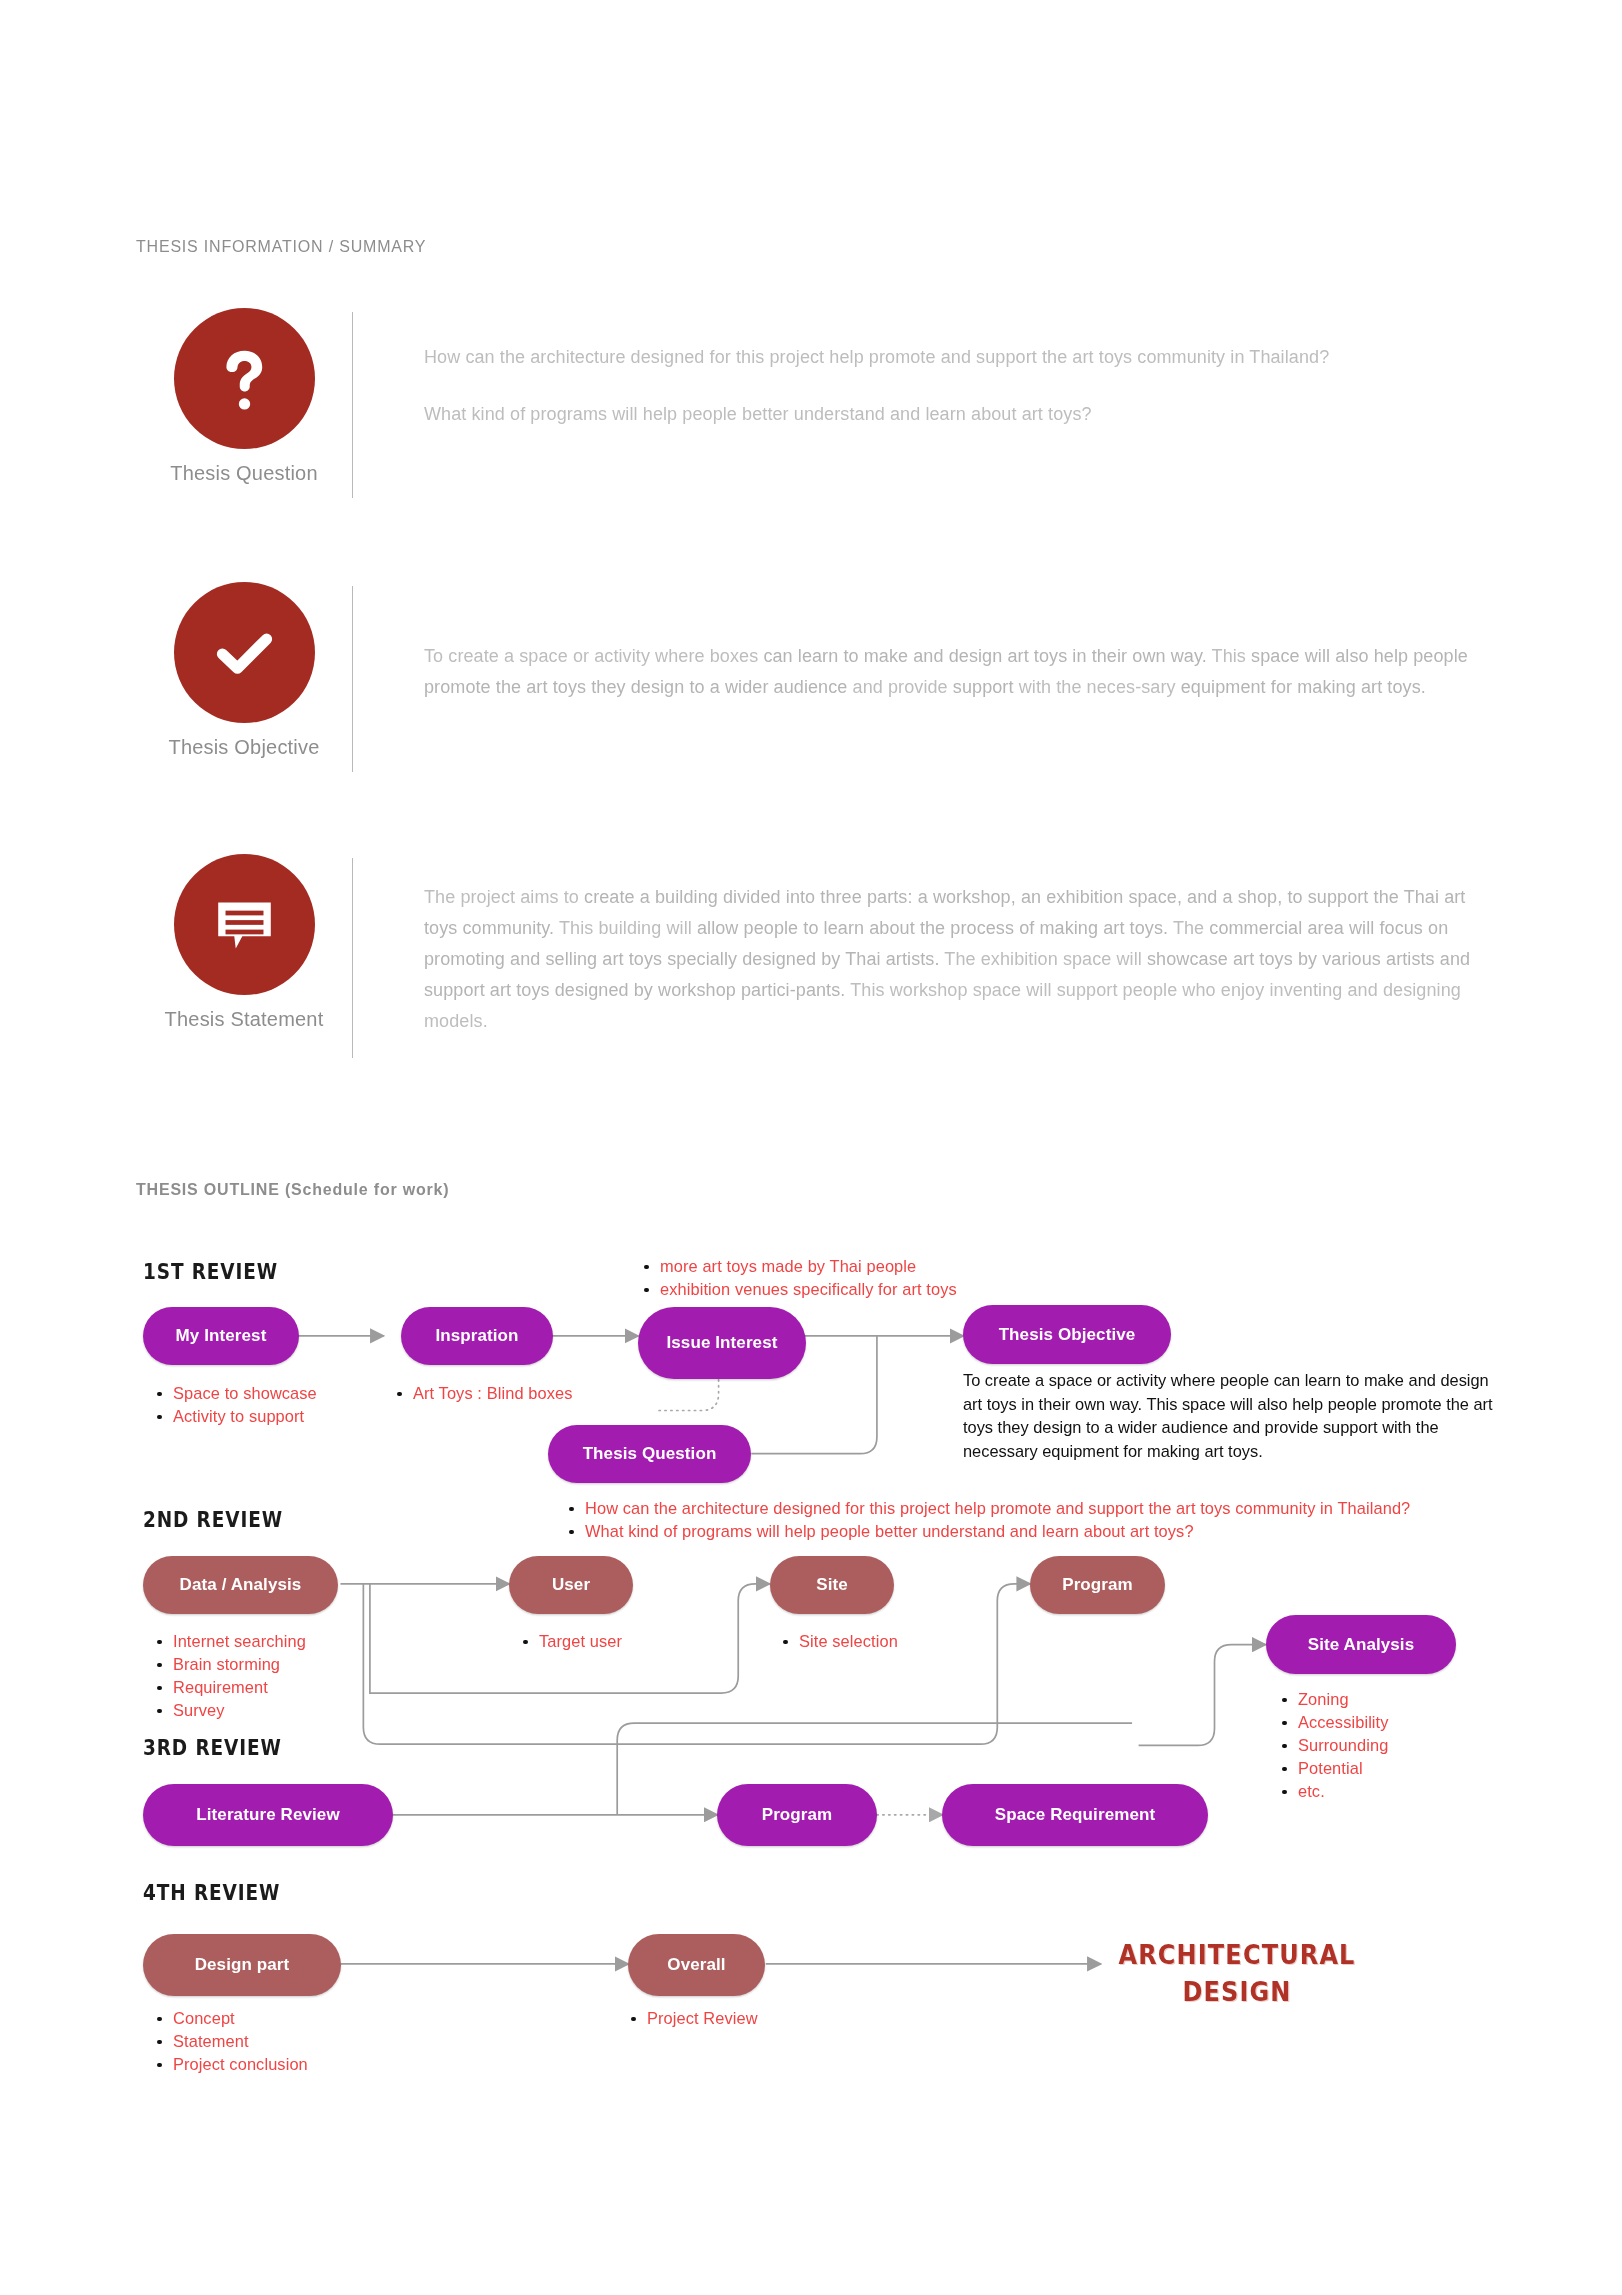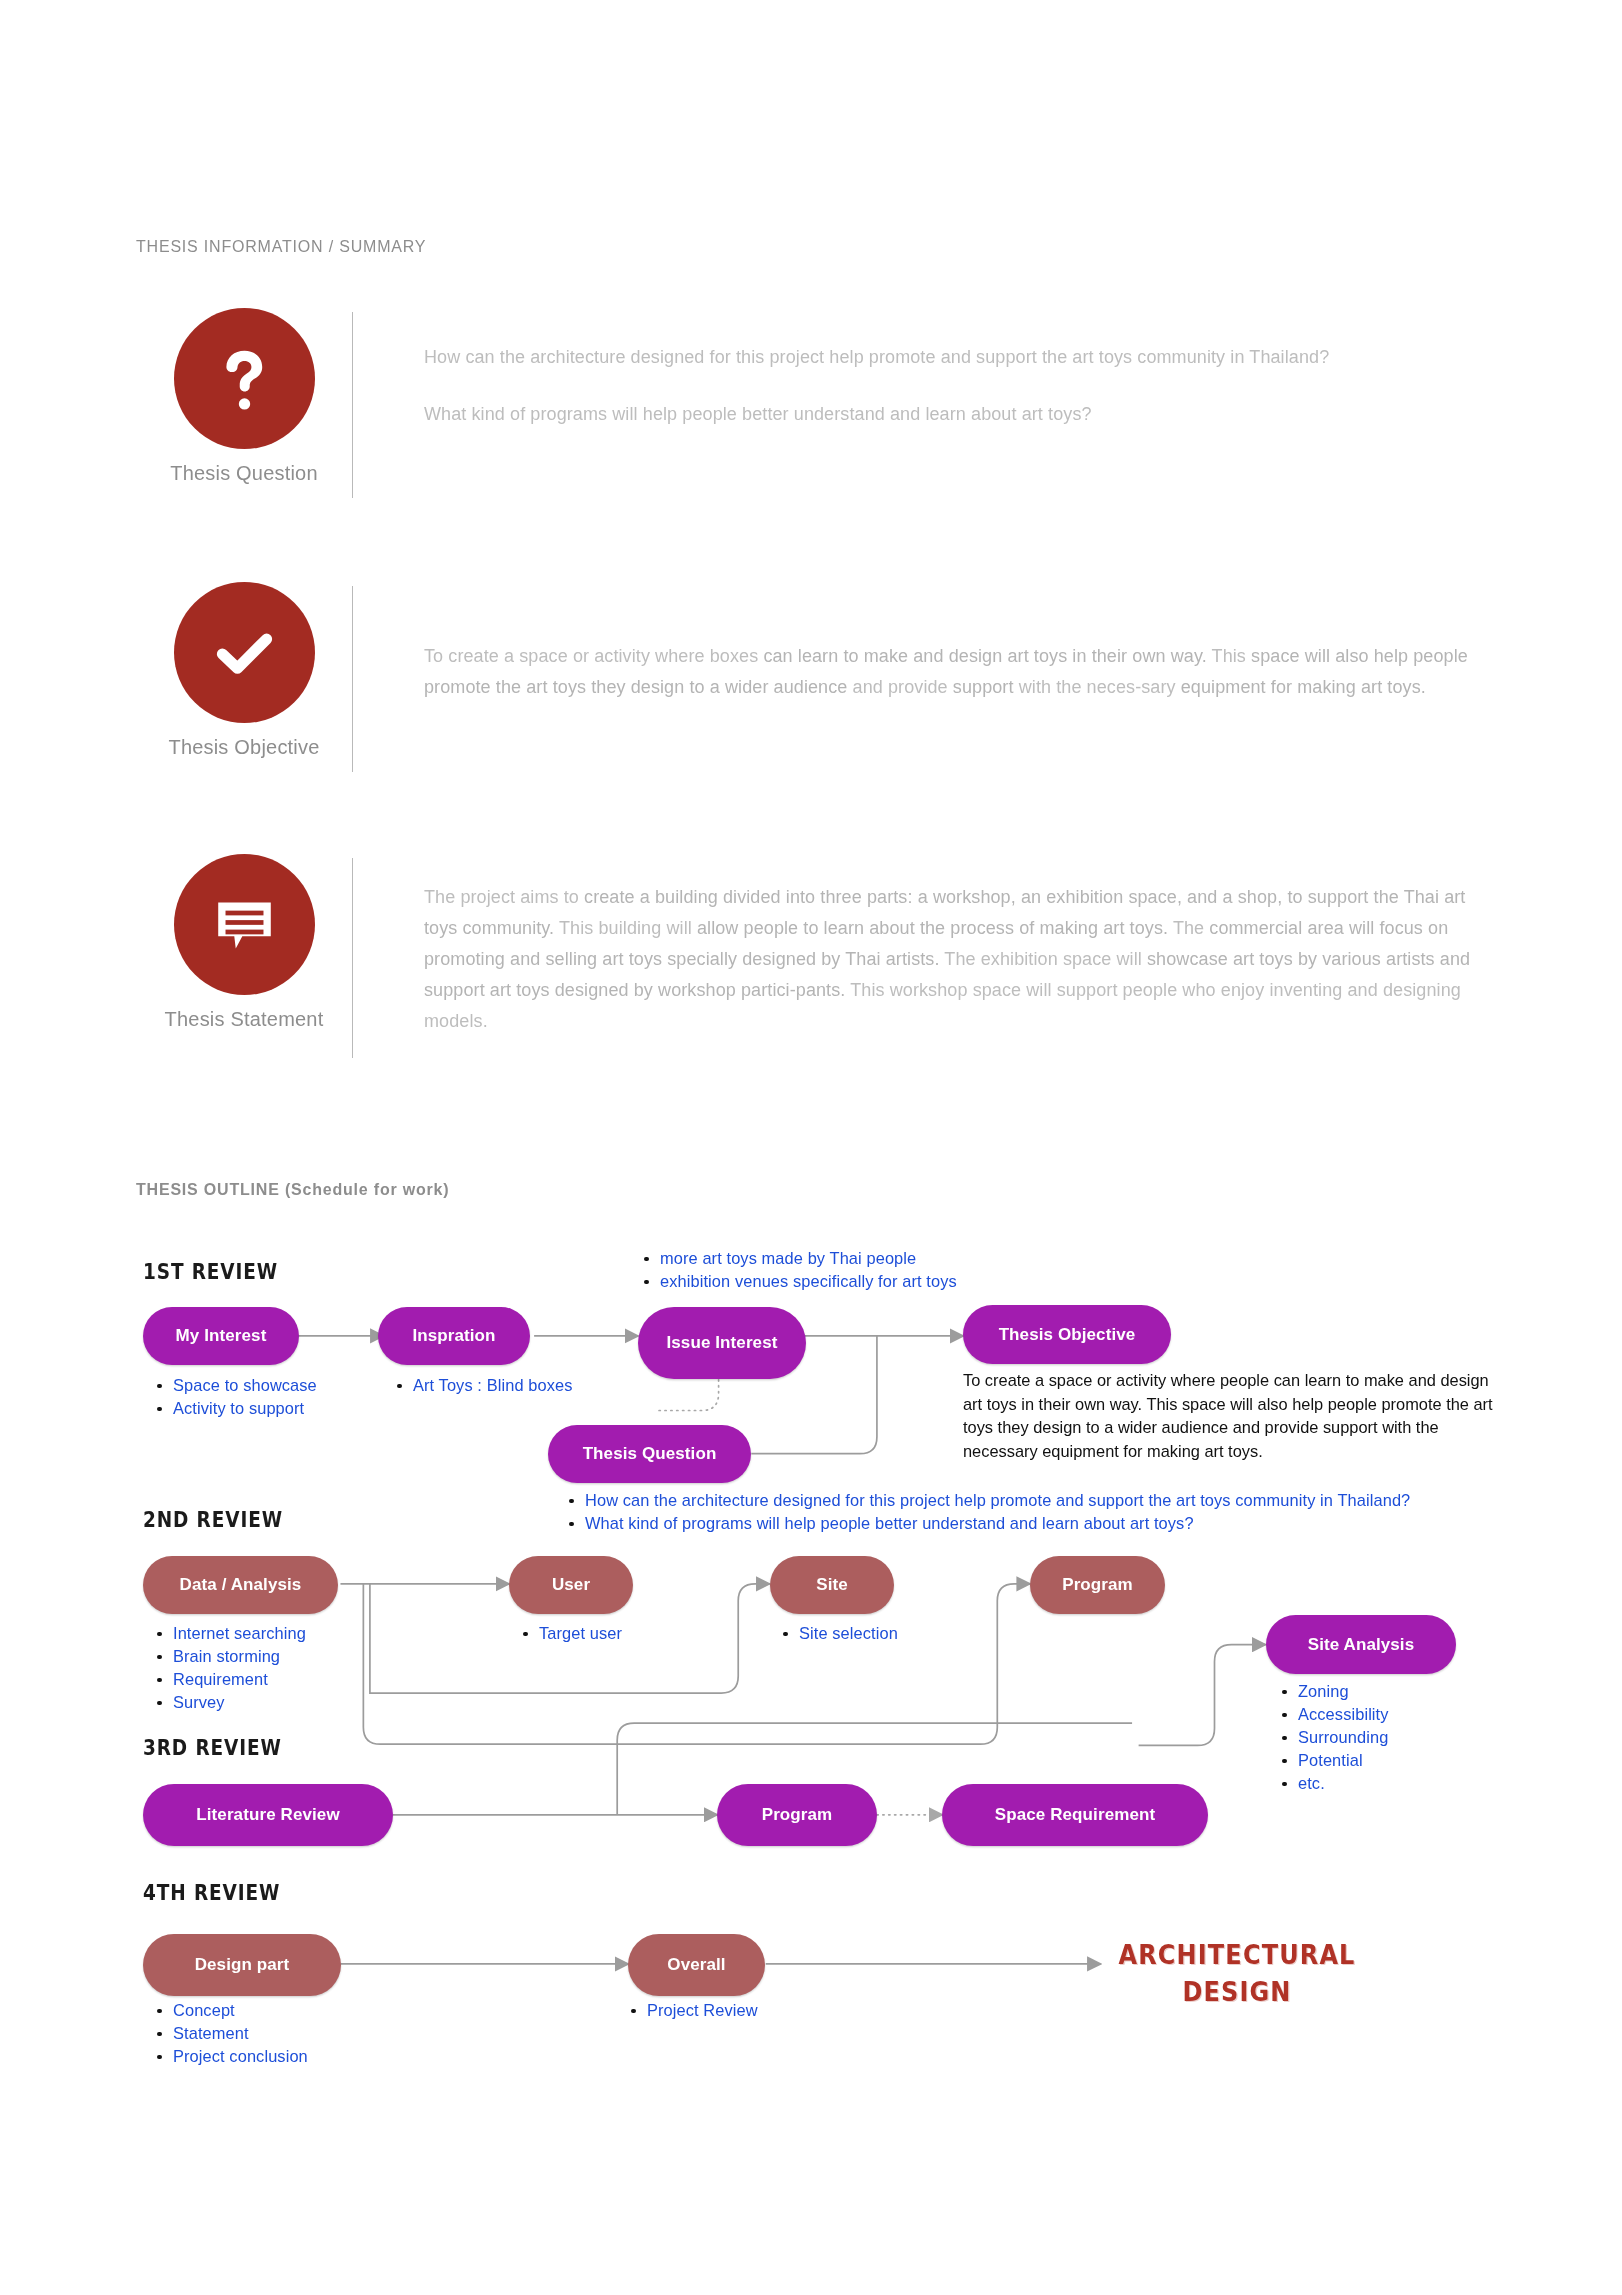--- a/index.html
+++ b/index.html
@@ -85,23 +85,24 @@
     white-space:nowrap;
     box-sizing:border-box;
     padding:0 9.2px;
   }
   .pill.light{ background:#AC5E5E; }
   .pill.dark{ background:#a21caf; }
 
   .bul{
     position:absolute;
     font-size:16.4px;
-    color:#1d4ed8;
+    color:#ef4444;
     line-height:23px;
     letter-spacing:0.1px;
+    margin-top:8px;
   }
   .bul ul{ margin:0; padding:0 0 0 22px; list-style:none; }
   .bul li{ position:relative; }
   .bul li:before{
     content:"";
     position:absolute; left:-15.7px; top:9.8px;
     width:4.6px; height:4.6px; border-radius:50%;
     background:#111;
   }
   .note{
@@ -235,21 +236,21 @@
     <div class="pill dark" style="left:143px; top:1307px; width:156px; height:58px">
       <span>My Interest</span>
     </div>
     <div class="bul" style="left:151px; top:1374px; width:216px">
         <ul>
           <li>Space to showcase</li>
           <li>Activity to support</li>
         </ul>
       </div>
 
-    <div class="pill dark" style="left:378px; top:1307px; width:152px; height:58px">
+    <div class="pill dark" style="left:401px; top:1307px; width:152px; height:58px">
       <span>Inspration</span>
     </div>
     <div class="bul" style="left:391px; top:1374px; width:249px">
         <ul>
           <li>Art Toys : Blind boxes</li>
         </ul>
       </div>
 
     <div class="pill dark" style="left:638px; top:1307px; width:168px; height:72px">
       <span>Issue Interest</span>

